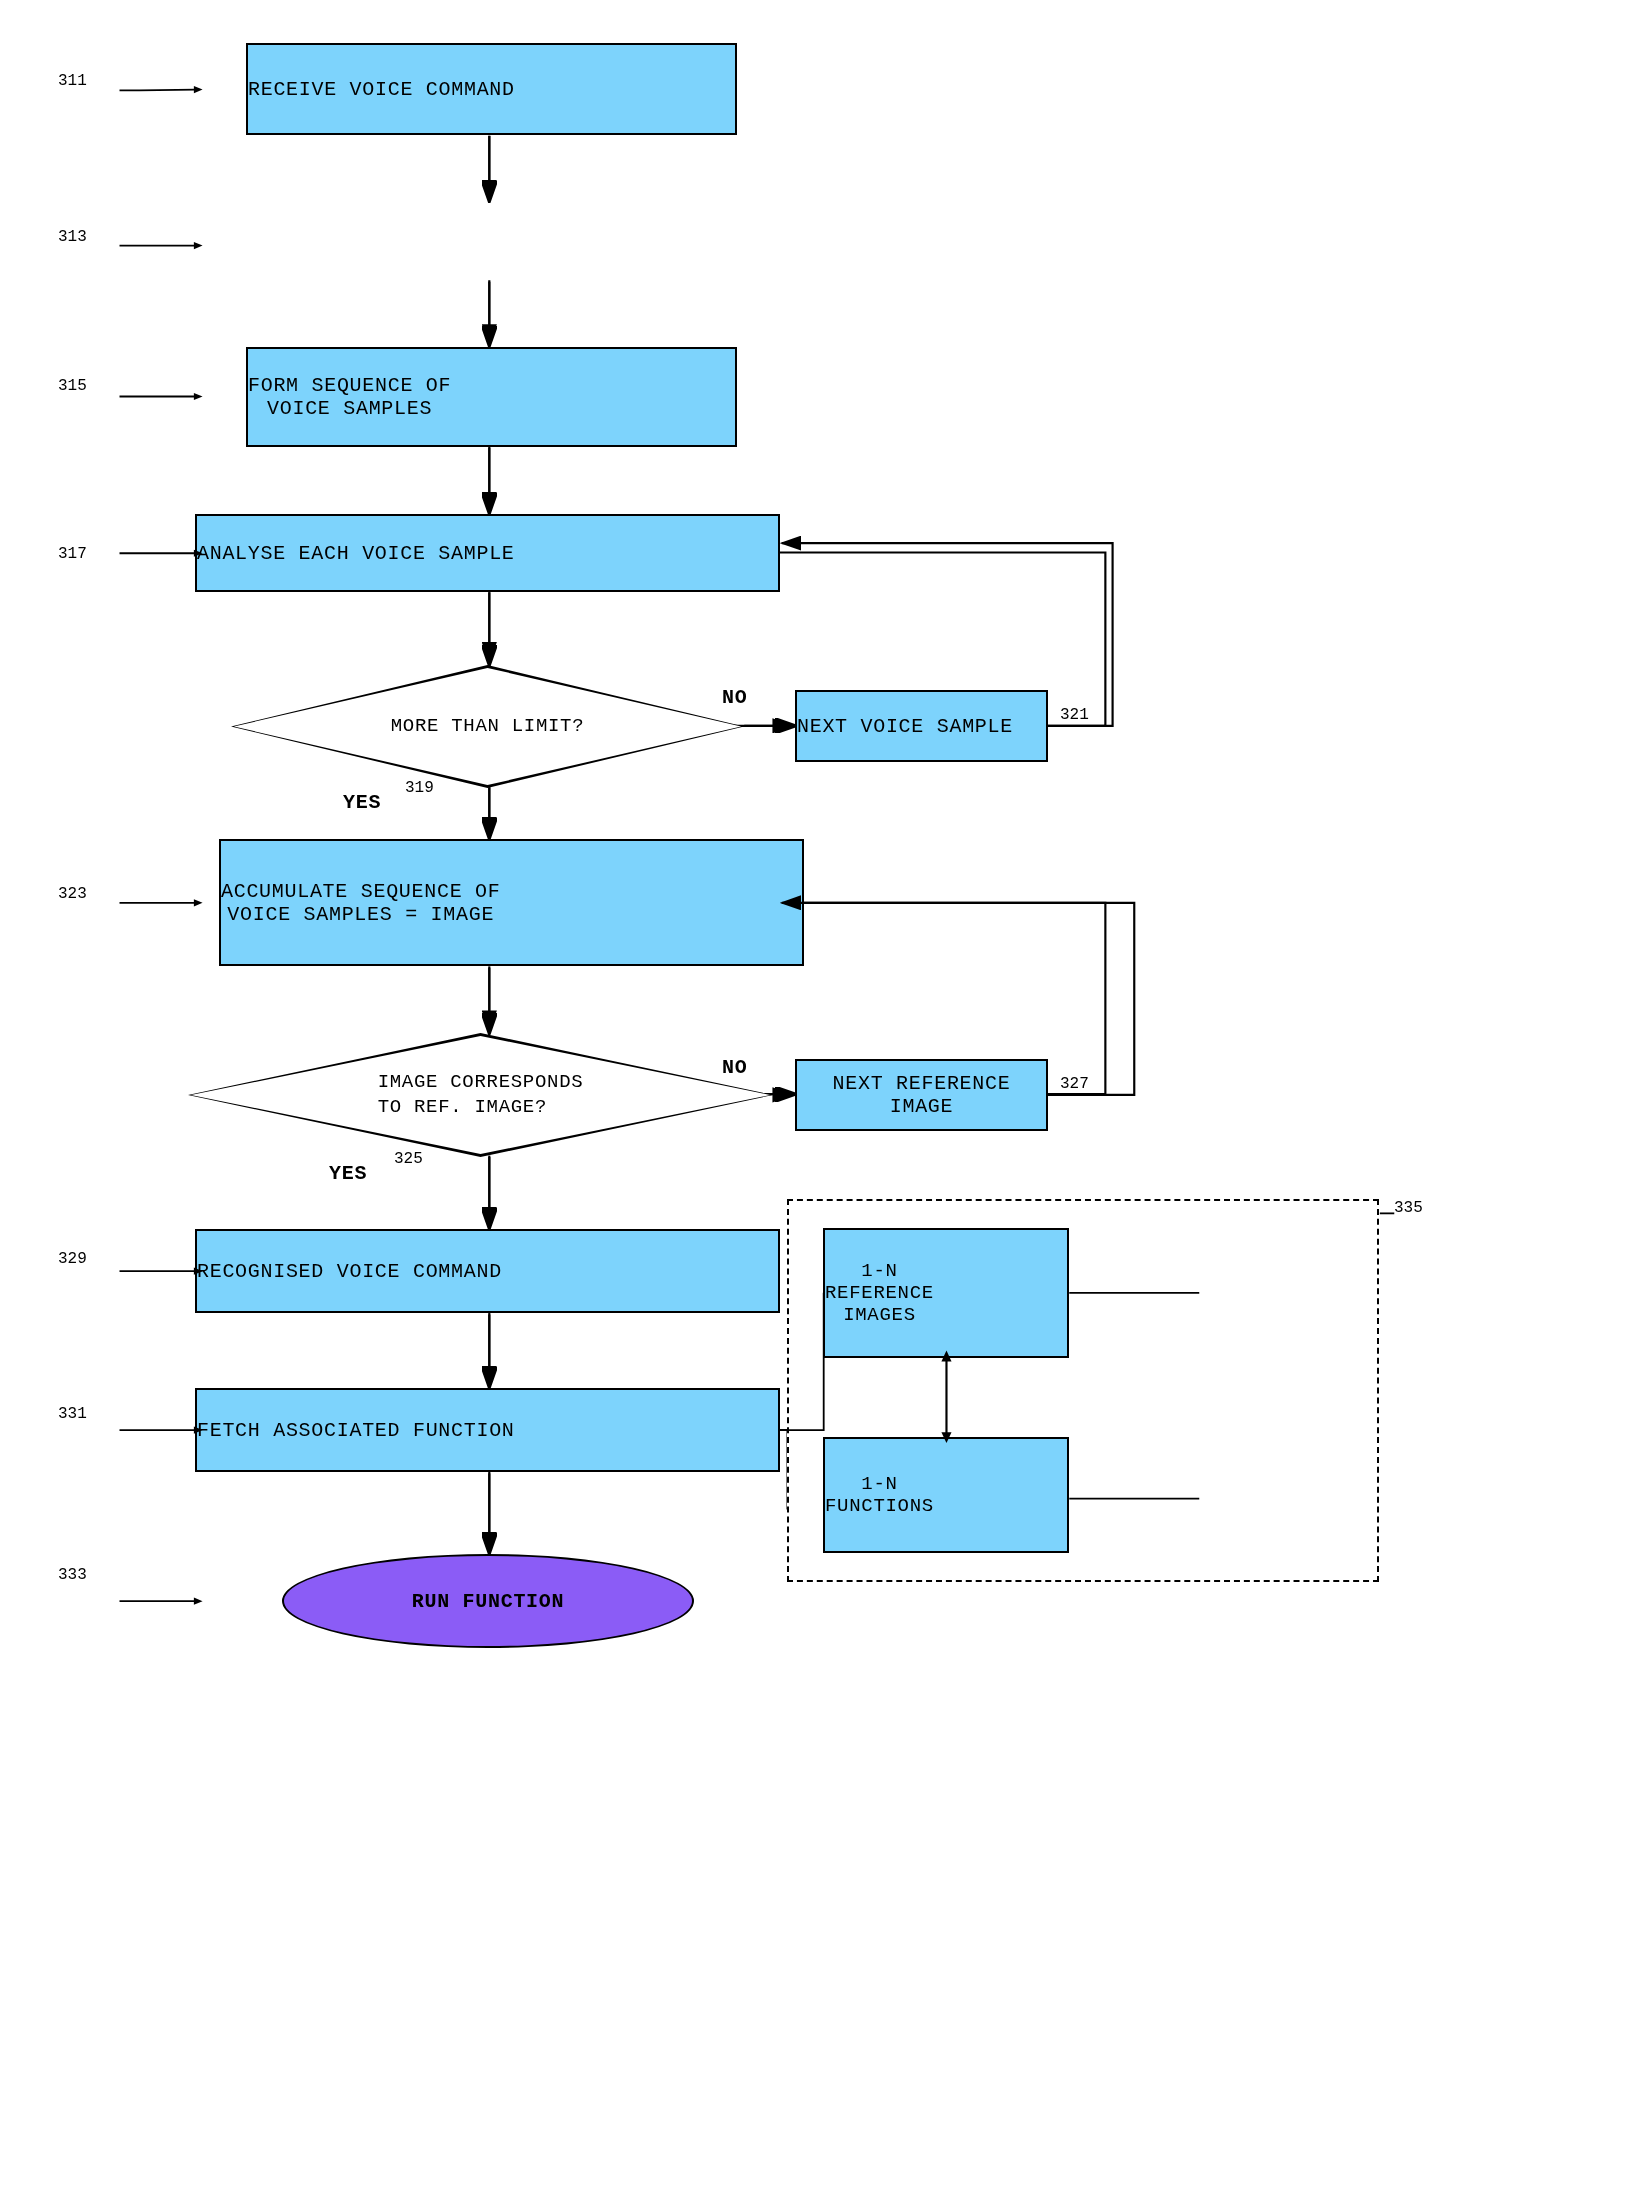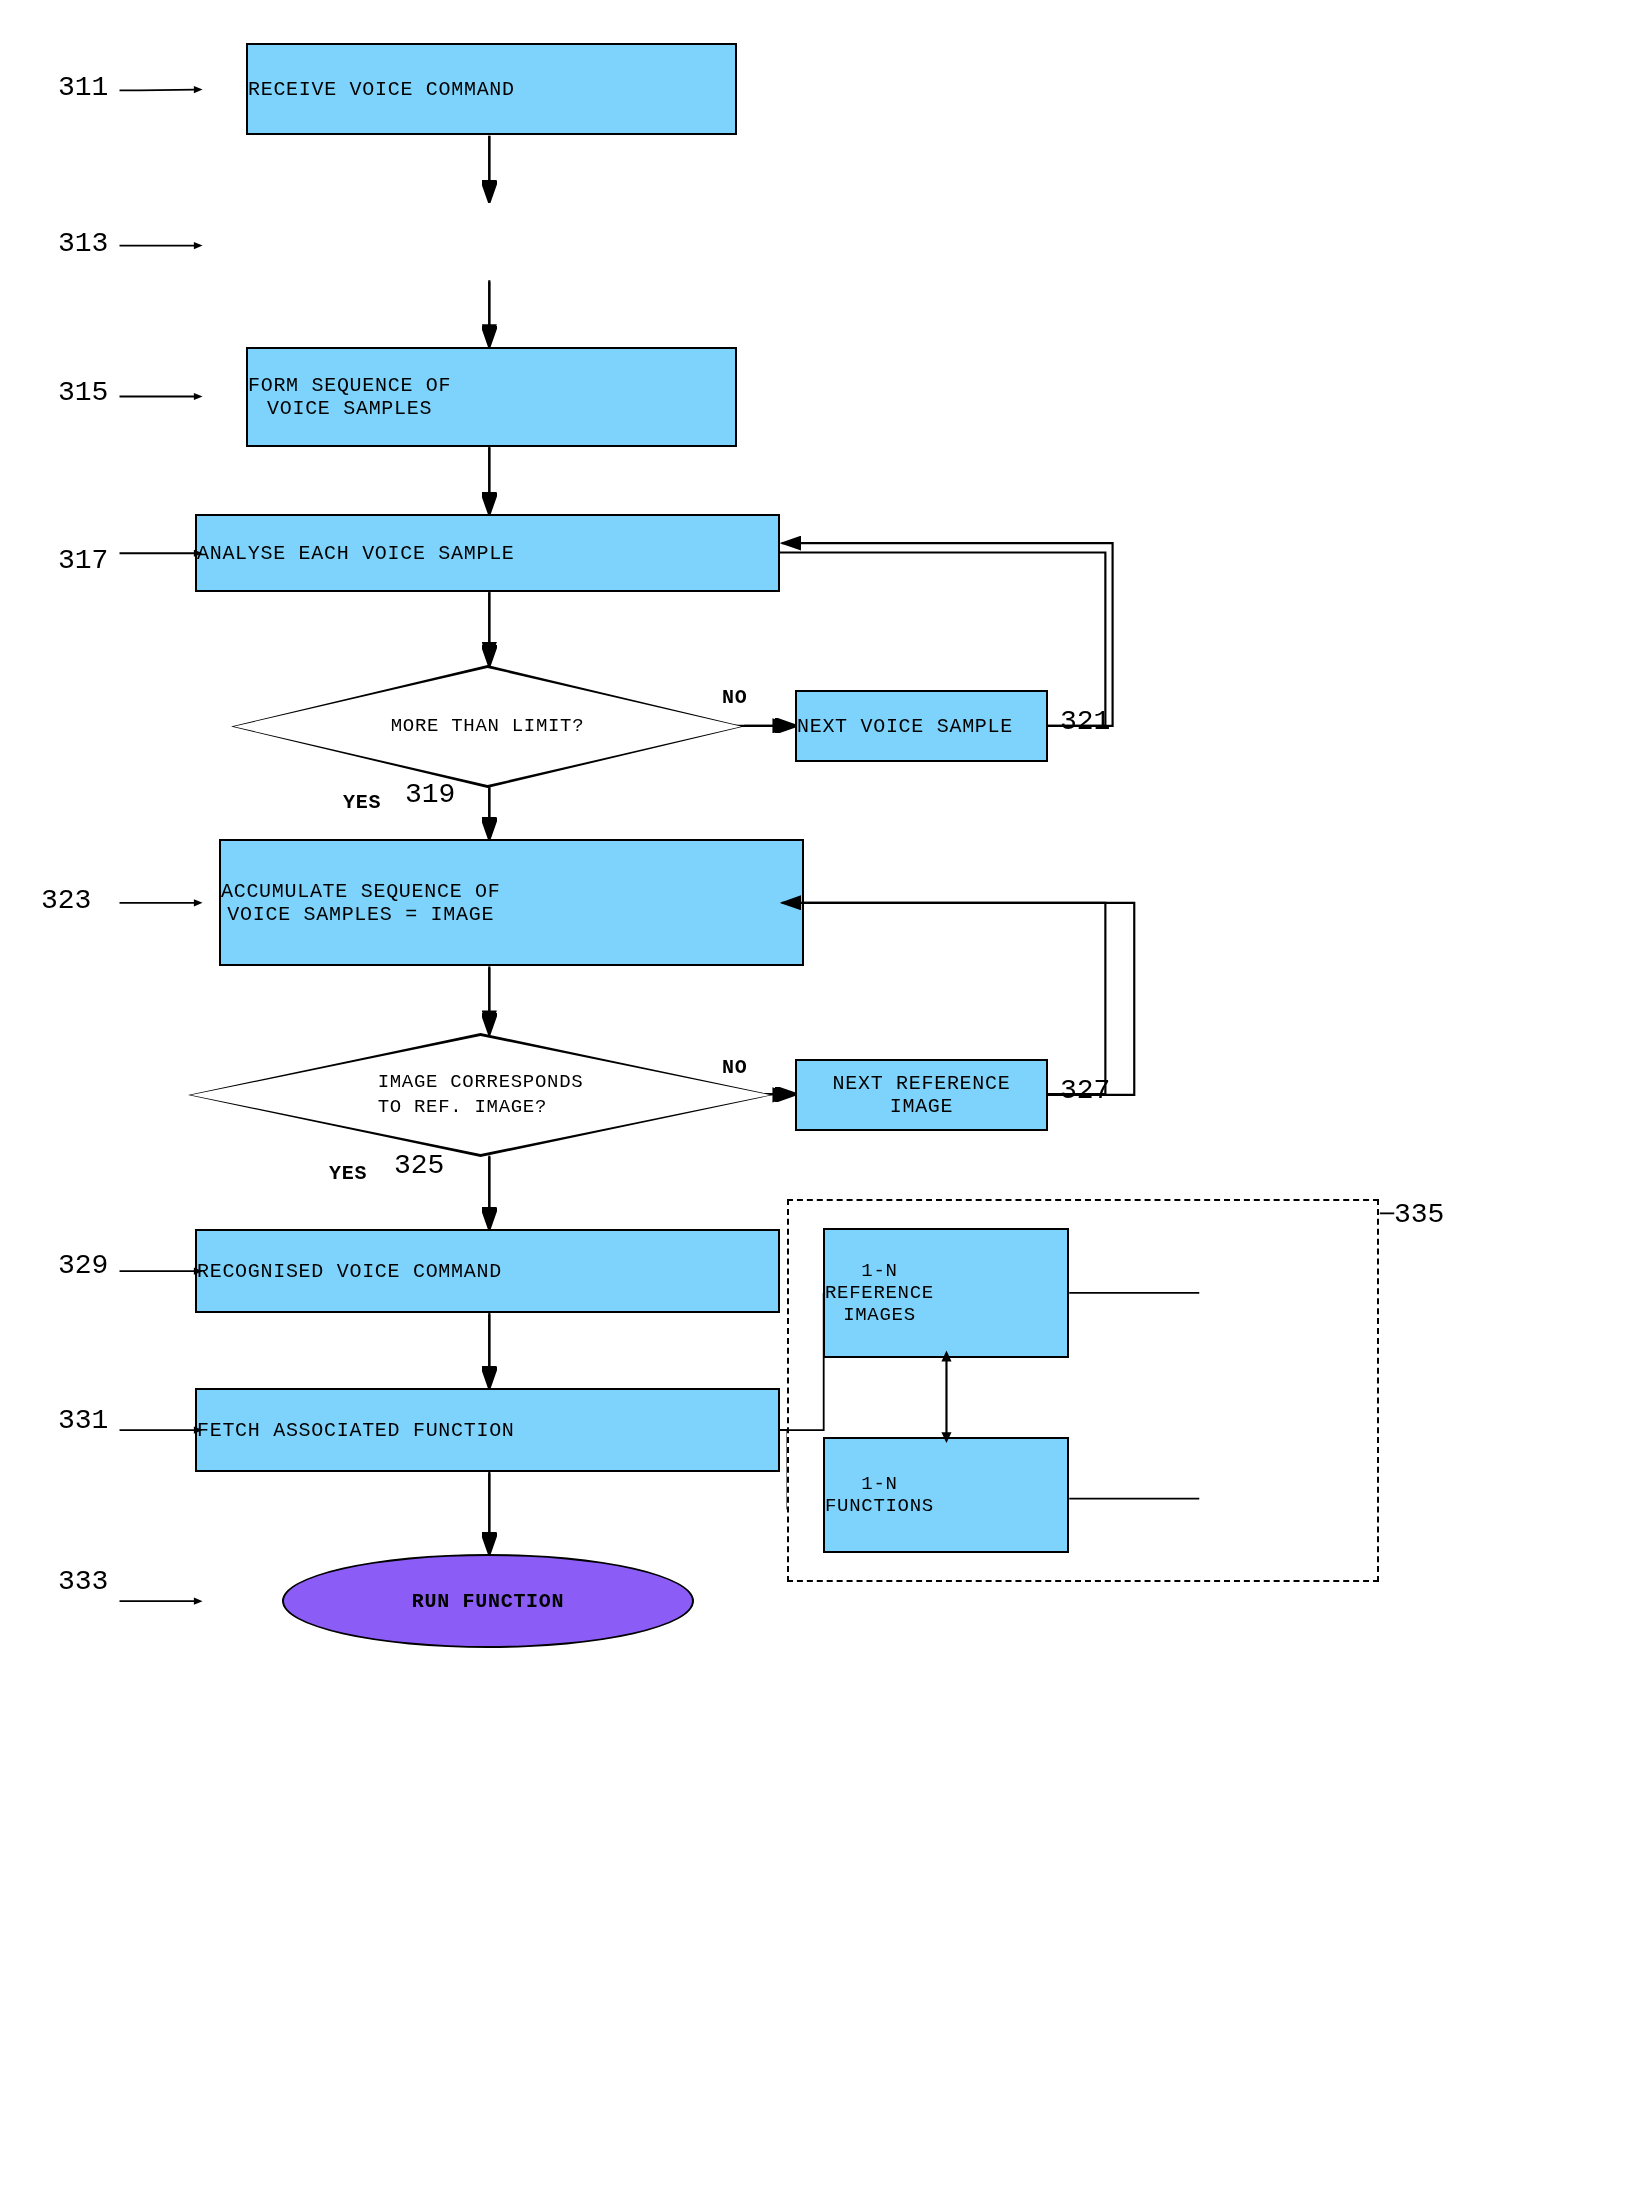--- a/index.html
+++ b/index.html
@@ -82,21 +82,21 @@
     
     .label {
       position: absolute;
       font-size: 20px;
       font-weight: bold;
       letter-spacing: 0.7px;
     }
     
     .ref-num {
       position: absolute;
-      font-size: 28px;
+      font-size: 16px;
       letter-spacing: 0;
       text-align: center;
     }
     
     svg.arrows {
       position: absolute;
       top: 0;
       left: 0;
       width: 1651px;
       height: 2205px;
@@ -168,21 +168,21 @@
   <div class="ref-num" style="left:58px; top:228px;">313</div>
 
   <div class="ref-num" style="left:58px; top:377px;">315</div>
 
   <div class="ref-num" style="left:58px; top:545px;">317</div>
 
   <div class="ref-num" style="left:405px; top:779px;">319</div>
 
   <div class="ref-num" style="left:1060px; top:706px;">321</div>
 
-  <div class="ref-num" style="left:41px; top:885px;">323</div>
+  <div class="ref-num" style="left:58px; top:885px;">323</div>
 
   <div class="ref-num" style="left:394px; top:1150px;">325</div>
 
   <div class="ref-num" style="left:1060px; top:1075px;">327</div>
 
   <div class="ref-num" style="left:58px; top:1250px;">329</div>
 
   <div class="ref-num" style="left:58px; top:1405px;">331</div>
 
   <div class="ref-num" style="left:58px; top:1566px;">333</div>

